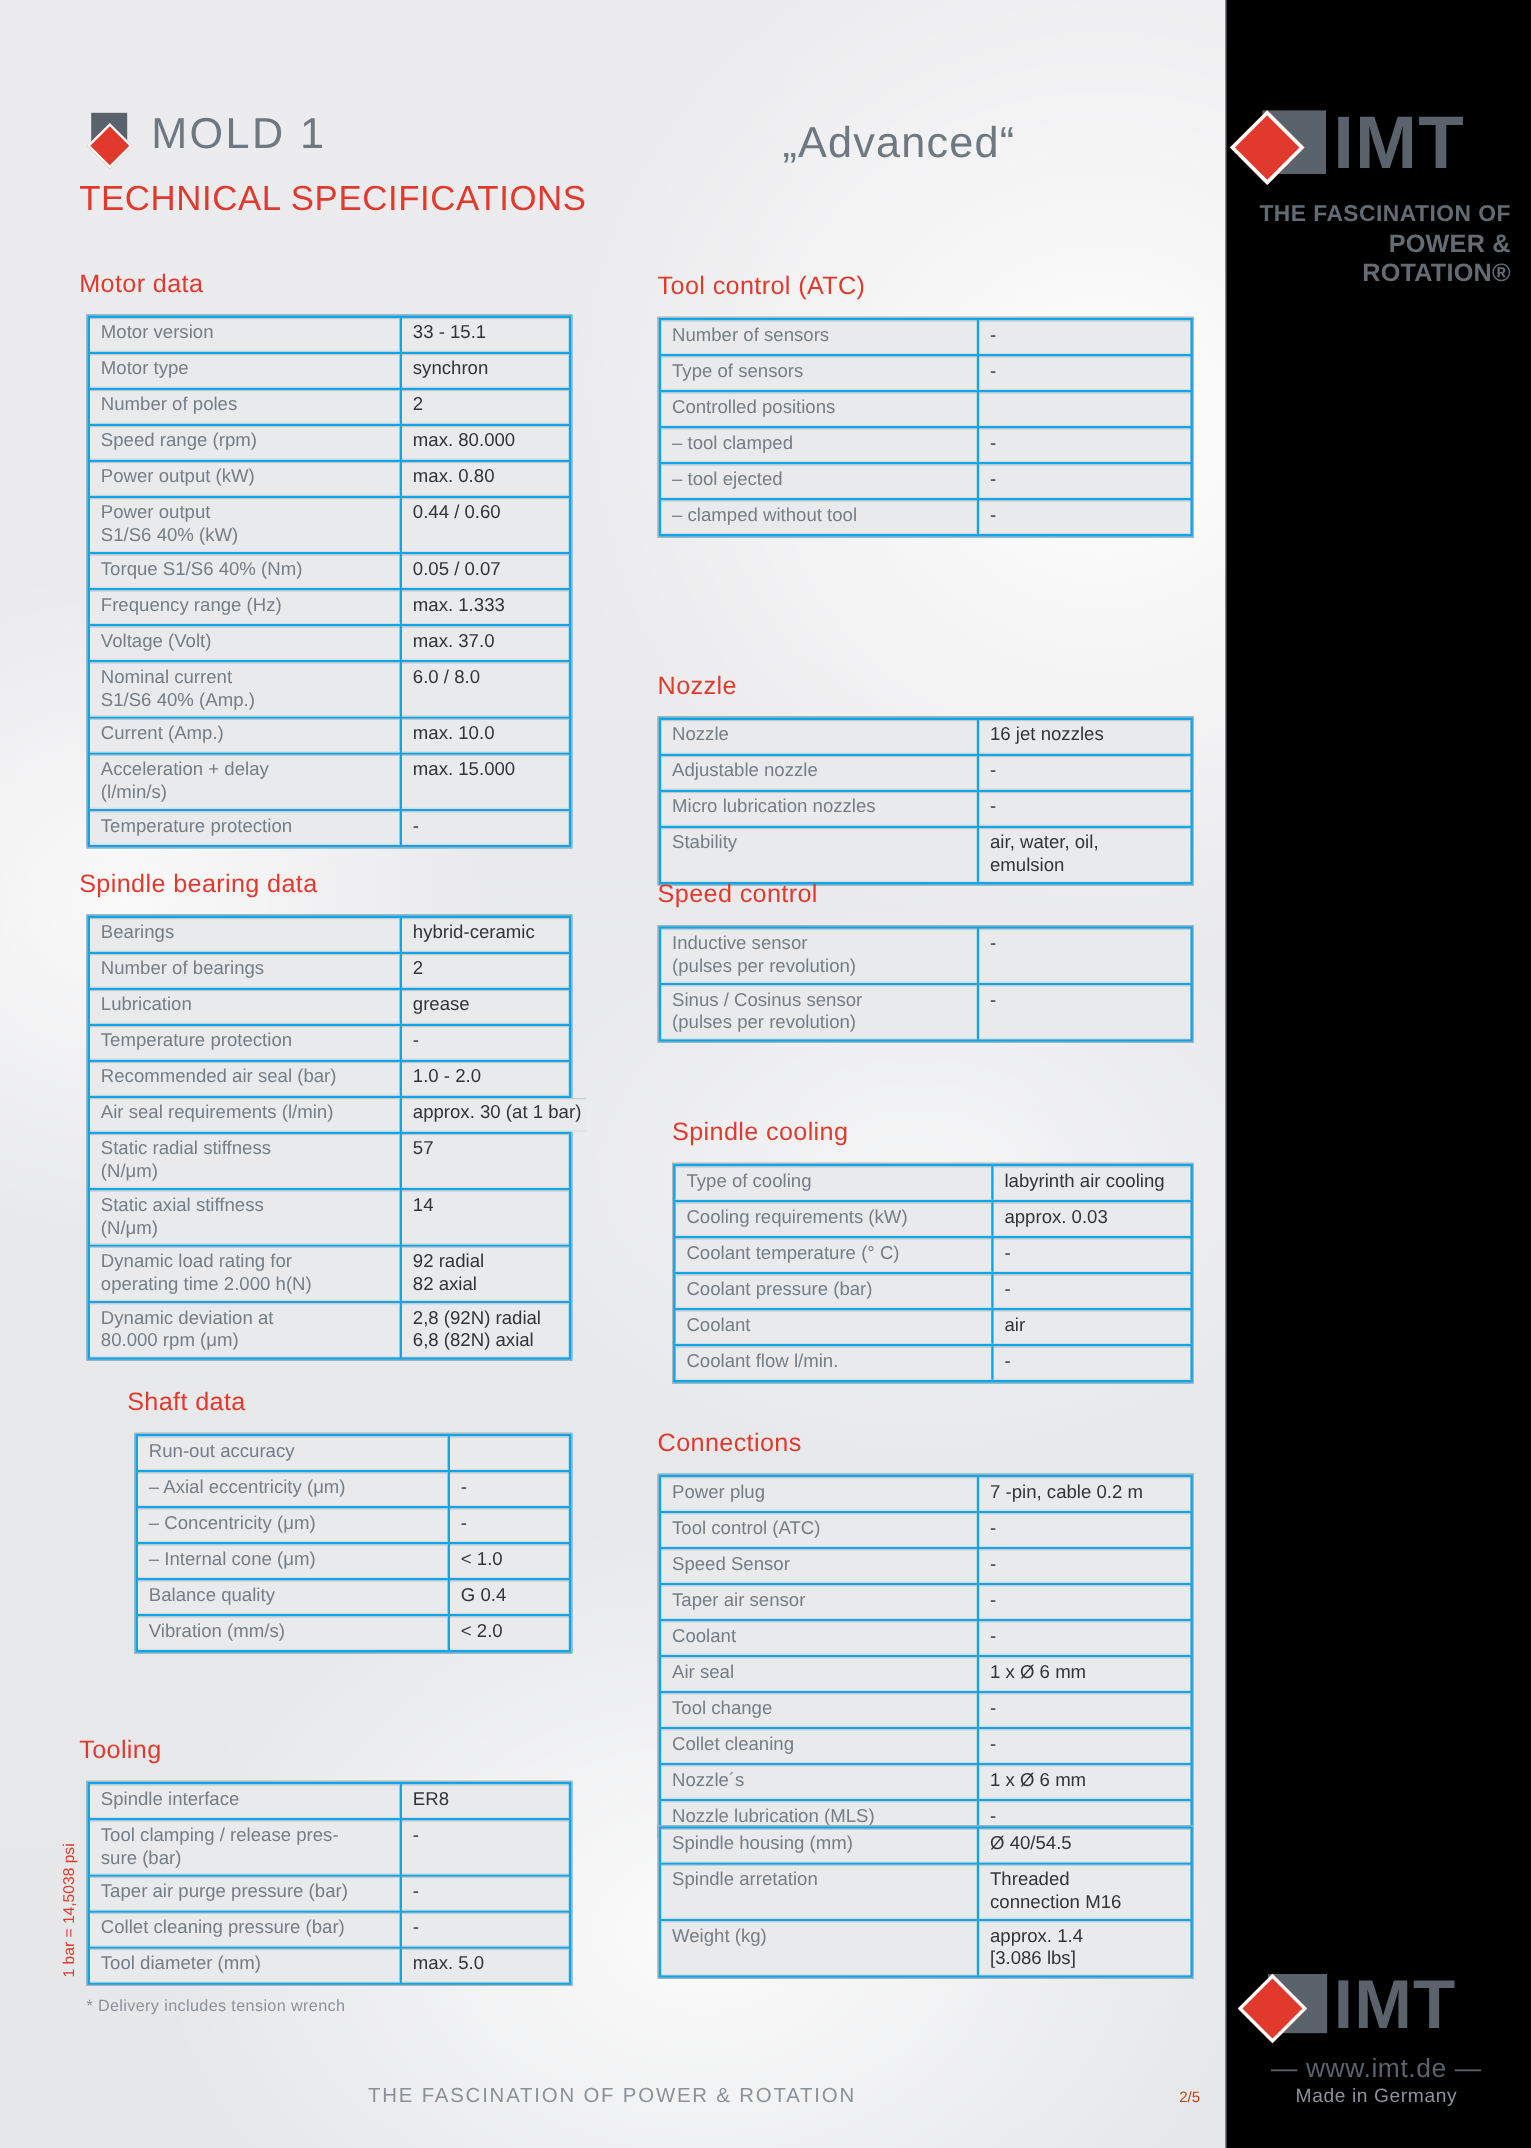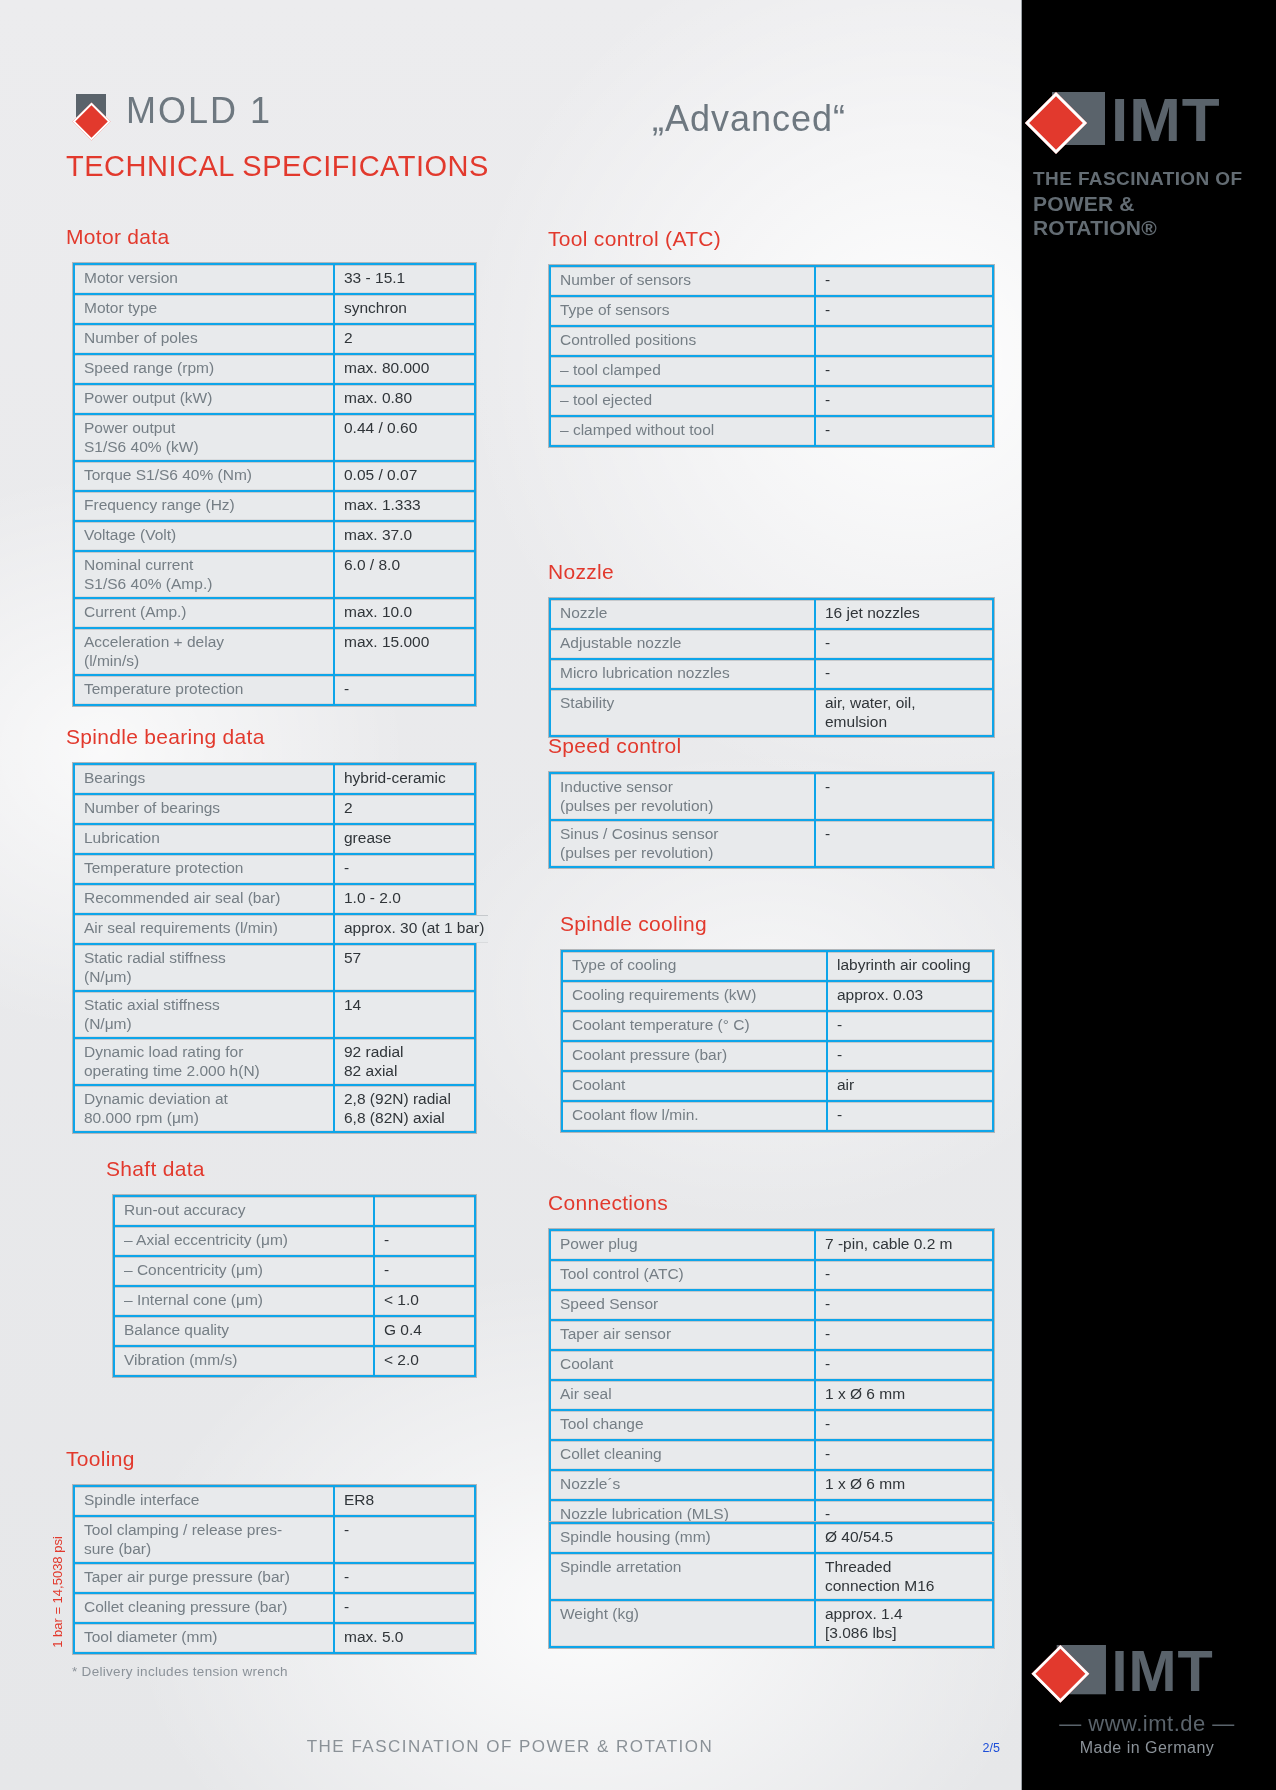--- a/index.html
+++ b/index.html
@@ -47,31 +47,31 @@
     padding:2px 4px 3px 9px;font-size:15.5px;line-height:19px;min-height:21px;white-space:pre;}
   .label{color:#757e85;}
   .value{color:#303539;}
 
   
   #footnote{position:absolute;left:72px;top:1664px;font-size:13.5px;color:#8b9299;letter-spacing:0.3px;}
   #pressure-note{position:absolute;left:57px;top:1592px;transform:translate(-50%,-50%) rotate(-90deg);
     color:var(--red);font-size:13px;white-space:nowrap;}
   #footer-text{position:absolute;left:0;top:1737px;width:1020px;text-align:center;color:#8a9197;
     font-size:17px;letter-spacing:1.5px;}
-  #page-num{position:absolute;left:900px;top:1741px;width:100px;text-align:right;color:#1d4ed8;font-size:12.5px;}
+  #page-num{position:absolute;left:900px;top:1741px;width:100px;text-align:right;color:#c2410c;font-size:12.5px;}
 
   
   #sidebar{position:absolute;left:1021px;top:0;width:255px;height:100%;background:#000000;border-left:1px solid #9aa0a5;}
   .imt-logo{position:relative;height:62px;width:216px;}
   .imt-square{position:absolute;left:19px;top:0;width:53px;height:53px;background:var(--logo-gray);}
   .imt-diamond{position:absolute;left:1px;top:9px;width:38px;height:38px;background:var(--red);
     border:3px solid #fff;transform:rotate(45deg);}
   .imt-text{position:absolute;left:78px;top:-8px;font-size:62px;font-weight:700;color:var(--logo-gray);letter-spacing:1px;}
   .brand-top{position:absolute;left:11px;top:92px;width:226px;}
-  .brand-tagline{margin-top:14px;color:#636c73;font-weight:700;}
+  .brand-tagline{margin-top:14px;color:#636c73;font-weight:700;text-align:right;}
   .tag1{font-size:19px;letter-spacing:0.4px;}
   .tag2{font-size:21px;letter-spacing:0.2px;margin-top:2px;}
   .brand-bottom{position:absolute;left:17px;top:1645px;width:226px;}
   .brand-bottom .imt-logo{transform:scale(0.93);transform-origin:top left;}
   .brand-web{margin-top:4px;width:216px;text-align:center;font-size:22px;color:var(--logo-gray);letter-spacing:0.5px;}
   .brand-made{width:216px;text-align:center;font-size:16px;color:#8b9299;margin-top:2px;letter-spacing:0.5px;}
 </style>
 </head>
 <body>
 
@@ -313,21 +313,21 @@
 (pulses per revolution)</div>
           <div class="cell value">-</div>
         </div>
         <div class="spec-row">
           <div class="cell label">Sinus / Cosinus sensor
 (pulses per revolution)</div>
           <div class="cell value">-</div>
         </div>
       </div>
     </section>
-    <section class="spec-section" style="top: 911px; padding-left: 12px;">
+    <section class="spec-section" style="top: 931px; padding-left: 12px;">
       <h2 class="sec-title">Spindle cooling</h2>
       <div class="spec-table">
         <div class="spec-row">
           <div class="cell label">Type of cooling</div>
           <div class="cell value">labyrinth air cooling</div>
         </div>
         <div class="spec-row">
           <div class="cell label">Cooling requirements (kW)</div>
           <div class="cell value">approx. 0.03</div>
         </div>

